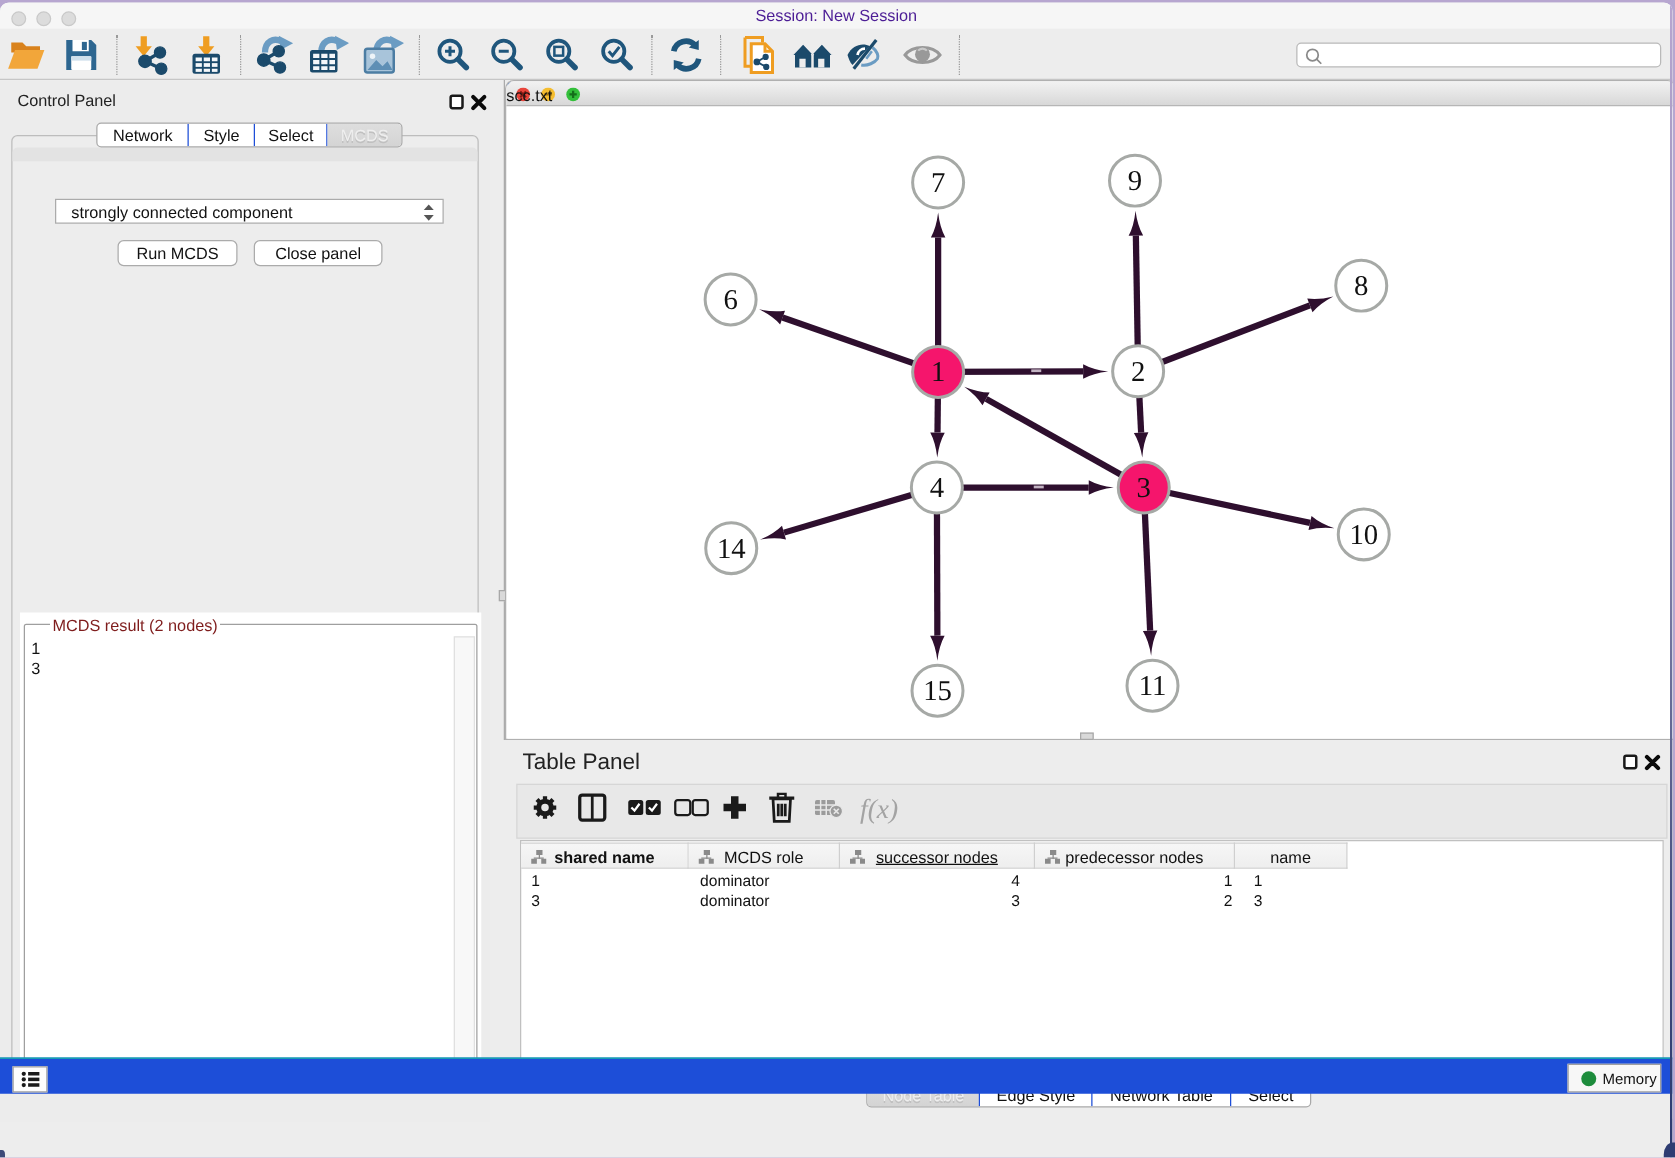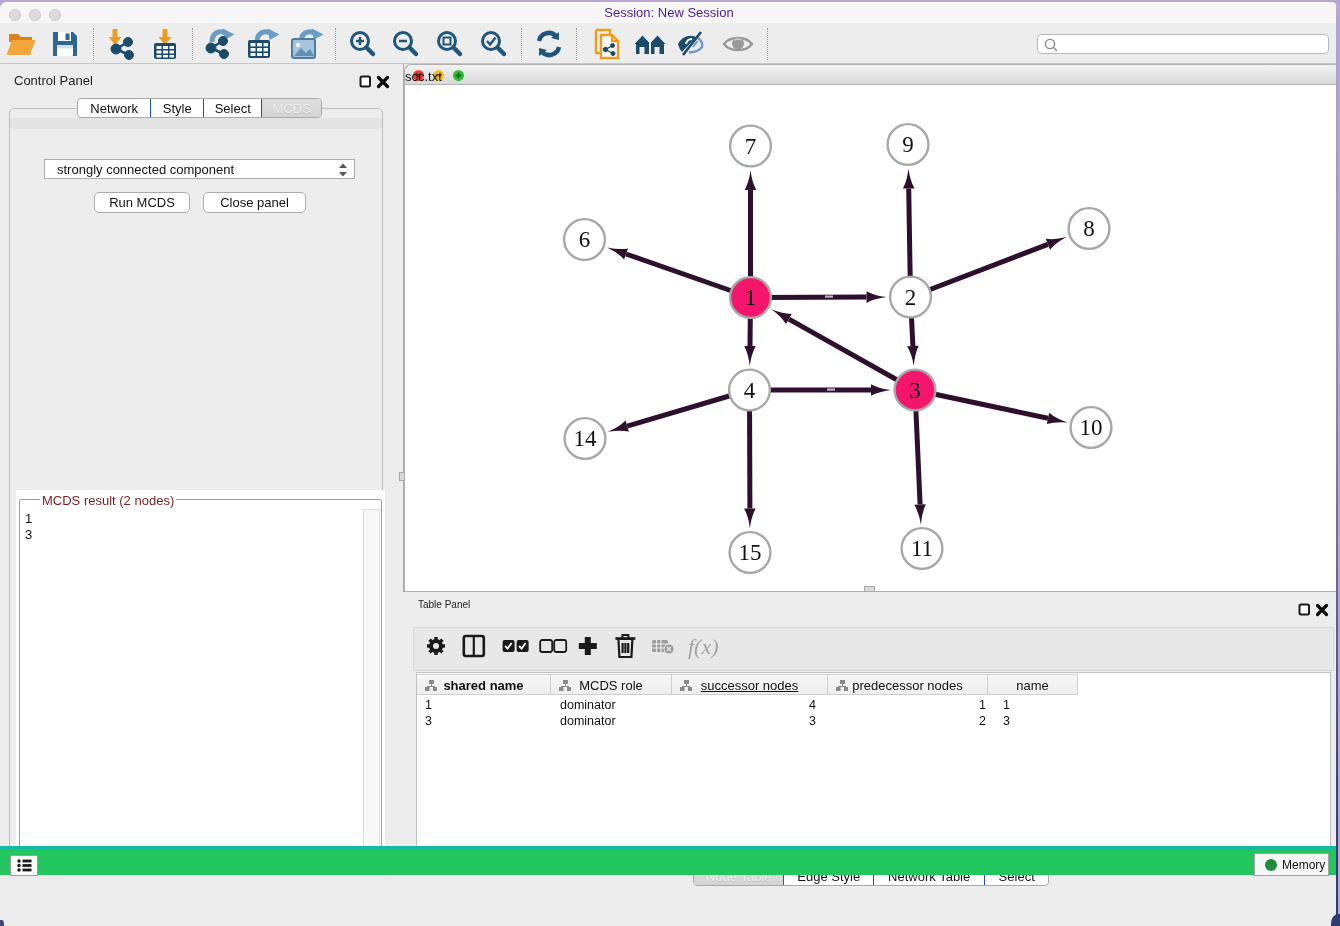--- a/index.html
+++ b/index.html
@@ -38,21 +38,21 @@
   #netframe { position:absolute; left:405px; top:63px; width:935px; height:526px;
               border-radius:6px 6px 0 0; overflow:hidden; background:#fff;
               box-shadow:0 0 0 1px #b0b0b0; }
   #nettitle { position:absolute; left:0; top:0; width:100%; height:20px;
               background:linear-gradient(#f2f2f2,#d8d8d8); border-bottom:1px solid #b6b6b6; }
   #netcanvas { position:absolute; left:1px; top:21px; width:934px; height:505px; background:#fff; }
   
   #tpanel { position:absolute; left:406px; top:590px; width:934px; height:303px; background:#ededed; }
   
   #statusbar { position:absolute; left:0; top:844px; width:100%; height:29px;
-               background:#22c55e; border-top:3px solid #14b8a6; }
+               background:#1d4ed8; border-top:1px solid #14b8a6; }
   .th { position:absolute; top:0; height:21px; background:linear-gradient(#f6f6f6,#eeeeee);
         border:1px solid #cfcfcf; border-left:none; text-align:center; }
   .th span { line-height:21px; }
   .th::before { content:""; position:absolute; left:8px; top:5px; width:12px; height:11px;
      background:
        linear-gradient(#8a8a8a,#8a8a8a) 3.5px 0/5px 4px no-repeat,
        linear-gradient(#8a8a8a,#8a8a8a) 0 7px/4.5px 4px no-repeat,
        linear-gradient(#8a8a8a,#8a8a8a) 7.5px 7px/4.5px 4px no-repeat,
        linear-gradient(#8a8a8a,#8a8a8a) 5.5px 3px/1px 4px no-repeat,
        linear-gradient(#8a8a8a,#8a8a8a) 2px 5.5px/8px 1px no-repeat;
@@ -336,21 +336,21 @@
       <text x="685.0" y="347.0">10</text>
       <text x="344.0" y="472.0">15</text>
       <text x="516.0" y="468.0">11</text>
       </g>
       <rect x="419" y="207.5" width="8" height="2.2" fill="#c2b3c2"></rect>
       <rect x="421" y="300.5" width="8" height="2.2" fill="#c2b3c2"></rect>
       </svg>
     </div>
   </div>
   <div id="tpanel">
-    <div style="position:absolute;left:12px;top:7px;font-size:10px;color:#222;">Table Panel</div>
+    <div style="position:absolute;left:12px;top:7px;font-size:18px;color:#222;">Table Panel</div>
     <svg style="position:absolute;left:892px;top:11px" width="32" height="14">
       <rect x="1.5" y="1.5" width="9.5" height="10" rx="1.5" fill="#fff" stroke="#1a1a1a" stroke-width="2"></rect>
       <path d="M19.5 2.5 L28.5 11.5 M28.5 2.5 L19.5 11.5" stroke="#0a0a0a" stroke-width="3.2" stroke-linecap="round"></path>
     </svg>
 
     <div style="position:absolute;left:7px;top:35px;width:921px;height:44px;background:#e8e8e8;border:1px solid #d6d6d6;"></div>
     <svg style="position:absolute;left:20px;top:42px" width="700" height="26">
 
       <g transform="translate(10,12)" fill="#1a1a1a">
         <circle r="7"></circle>

